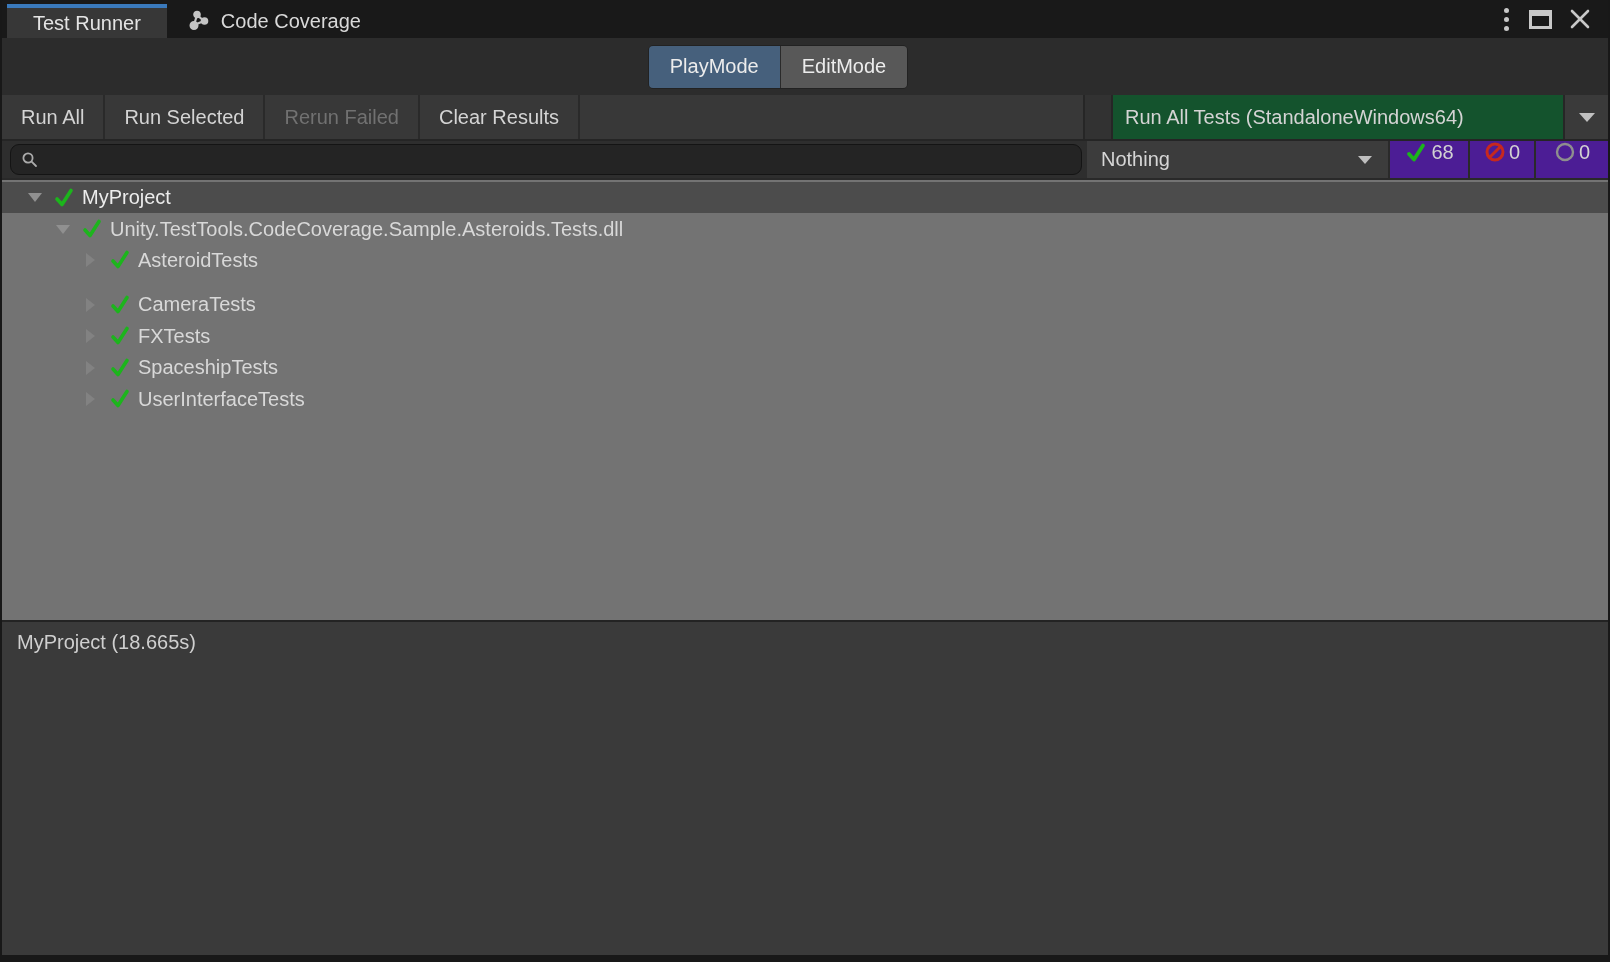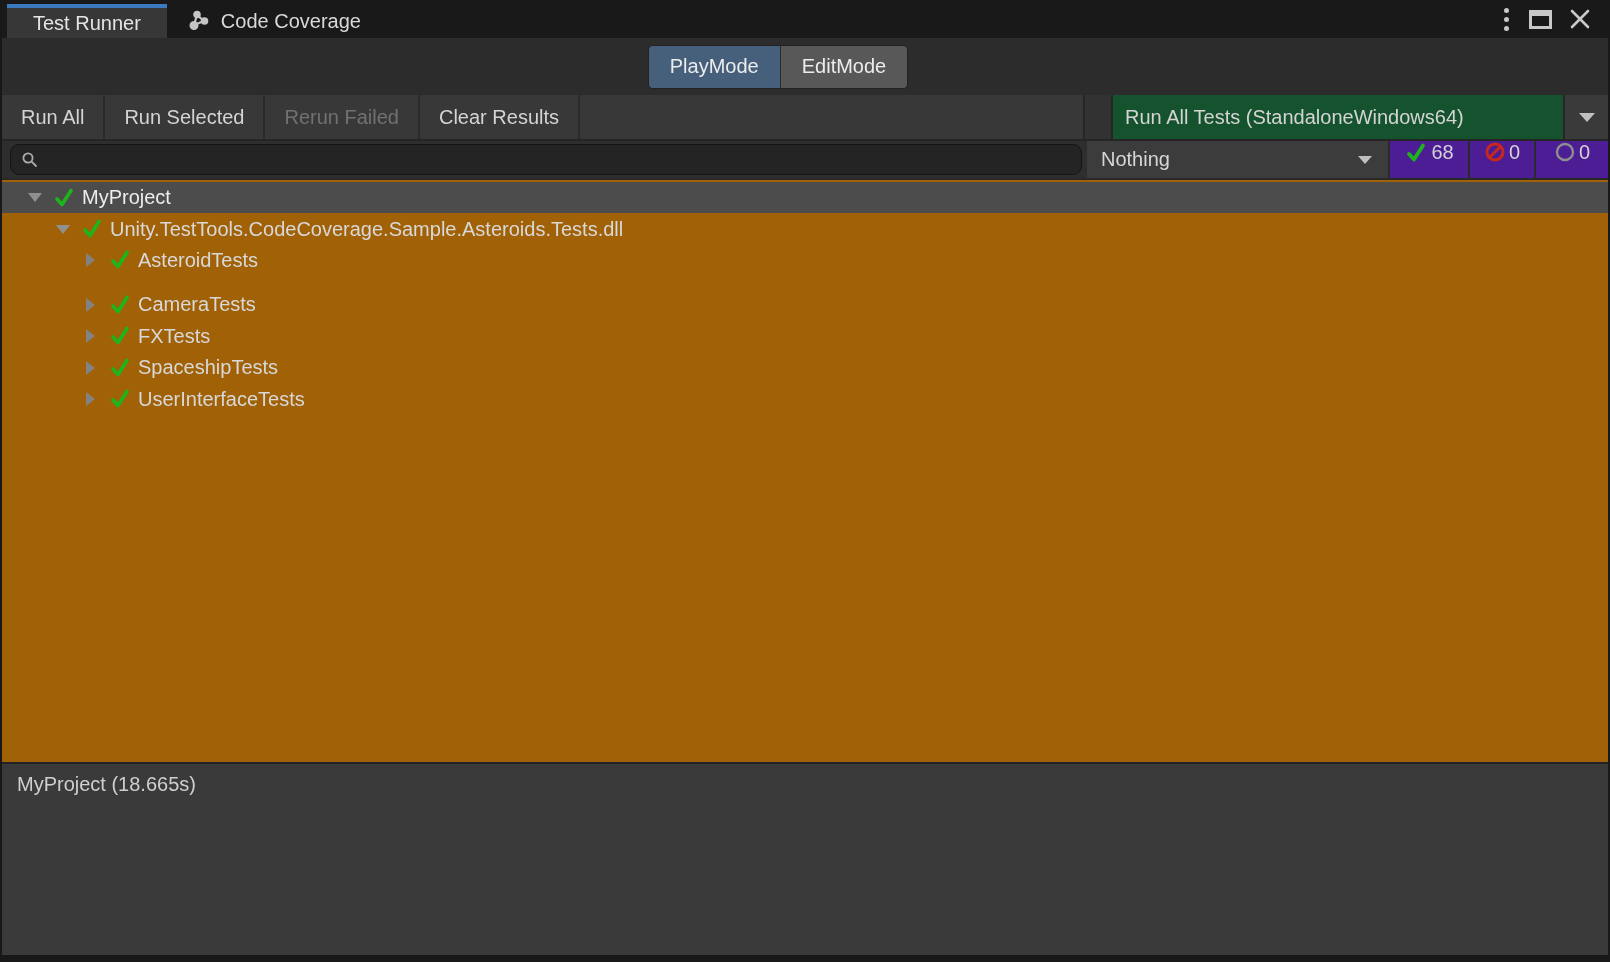--- a/index.html
+++ b/index.html
@@ -40,21 +40,21 @@
   .searchbox { margin-left:8px; width:1072px; height:31px; background:#242424; border:1px solid #141414; border-radius:9px; display:flex; align-items:center; padding:0 10px; flex:0 0 auto; }
   .searchbox svg { margin-right:8px; flex:0 0 auto; }
   .searchbox input { flex:1; background:transparent; border:none; outline:none; color:#D2D2D2; font-size:19px; font-family:inherit; }
   .category-dd { margin-left:5px; flex:1; height:100%; background:#3C3C3C; display:flex; align-items:center; padding:0 16px 0 14px; font-size:20px; color:#D6D6D6; }
   .category-dd .tri-down { margin-left:auto; border-top-color:#BFBFBF; border-left-width:7px; border-right-width:7px; border-top-width:8px; }
   .badges { height:100%; display:flex; flex:0 0 auto; }
   .badge { background:#4c1d95; border-left:2px solid #2A2A2A; display:flex; justify-content:center; gap:3px; font-size:20px; color:#D2D2D2; }
   .badge.b-pass { width:80px; } .badge.b-fail { width:66px; } .badge.b-none { width:74px; }
   .badge svg { flex:0 0 auto; }
   
-  .tree { height:582px; background:#a16207; padding-top:2px; overflow:hidden; flex:0 0 auto; }
+  .tree { height:440px; background:#737373; padding-top:2px; overflow:hidden; flex:0 0 auto; }
   .tree-row { height:31.4px; display:flex; align-items:center; font-size:20px; color:#D8D8D8; cursor:default; }
   .tree-row.selected { background:#4C4C4C; color:#ECECEC; }
   .expander { width:17px; margin-right:10px; display:flex; justify-content:center; flex:0 0 auto; }
   .expander.down::before { content:''; width:0; height:0; border-left:7px solid transparent; border-right:7px solid transparent; border-top:9px solid #909090; }
   .expander.right::before { content:''; width:0; height:0; border-top:7px solid transparent; border-bottom:7px solid transparent; border-left:9px solid #828282; }
   .status { width:22px; height:22px; margin-right:7px; display:flex; align-items:center; justify-content:center; flex:0 0 auto; }
   .tree-label { white-space:nowrap; }
   
   .splitter { height:2px; background:#232323; flex:0 0 auto; }
   .detail { flex:1; background:#3A3A3A; padding:9px 15px; font-size:20px; color:#CFCFCF; }

